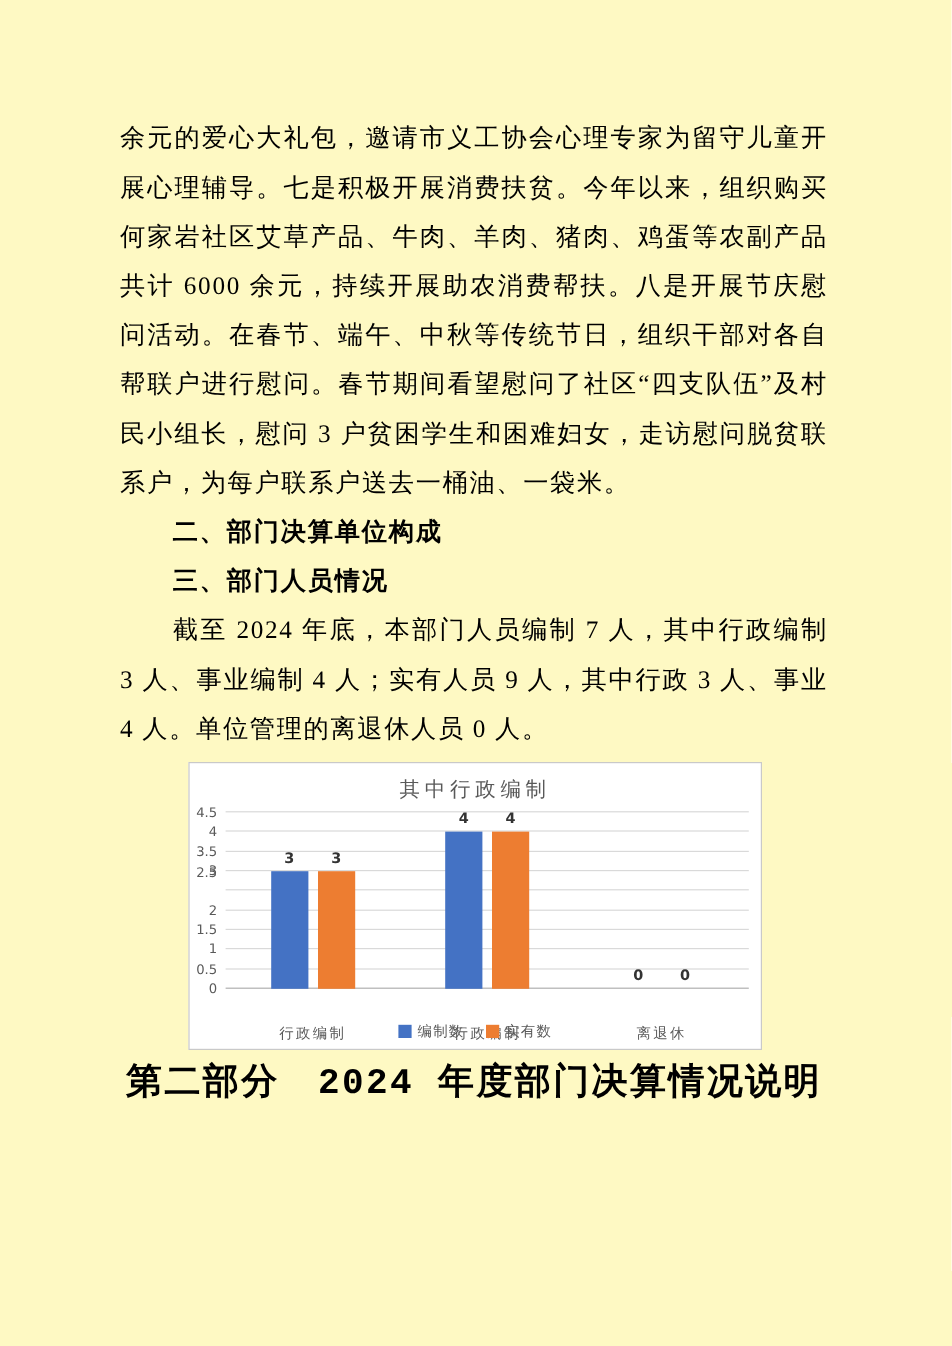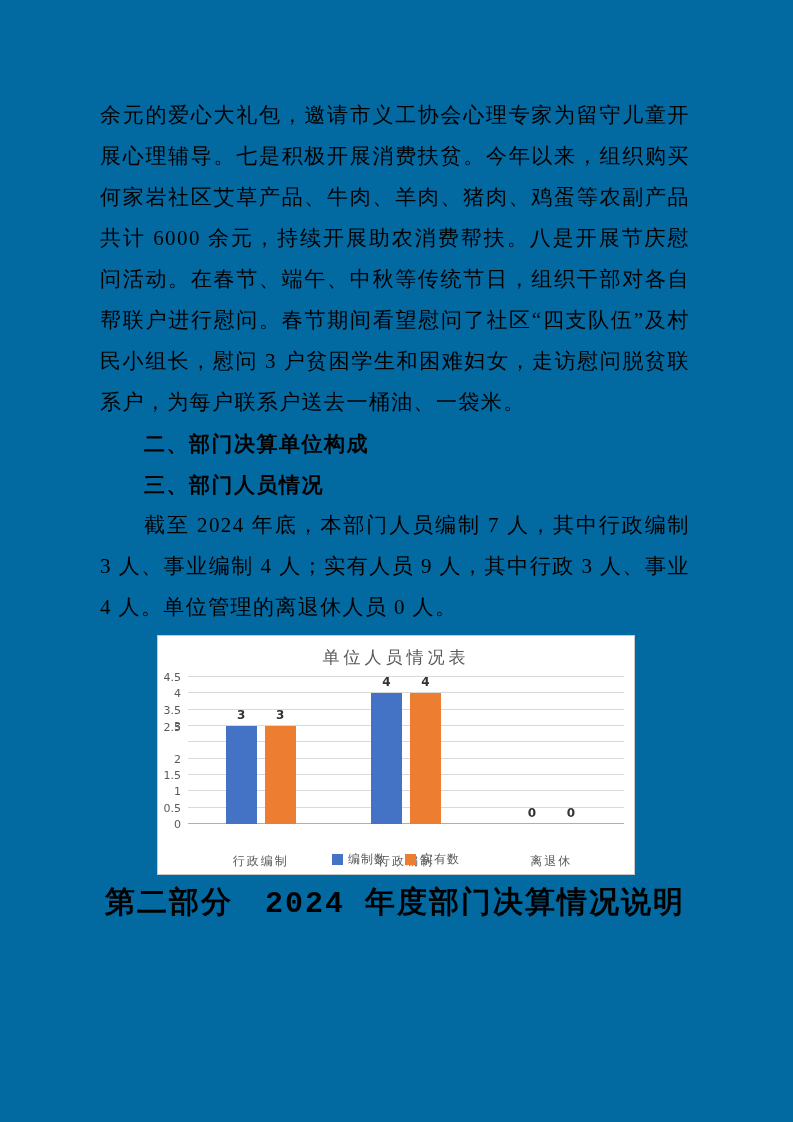--- a/index.html
+++ b/index.html
@@ -1,21 +1,21 @@
 <!DOCTYPE html>
 <html><head>
 <meta charset="utf-8">
 <style>
   * { margin: 0; padding: 0; box-sizing: border-box; }
   html, body { background: #ffffff; }
   .page {
     position: relative;
     width: 793px;
     height: 1122px;
-    background: #0369a1;
+    background: #fef9c3;
     overflow: hidden;
     font-family: "Liberation Serif", "DejaVu Serif", serif;
     color: #000000;
   }
   .content {
     padding: 95px 103px 0 100px;
   }
   .body-text {
     font-size: 21px;
     line-height: 41px;
@@ -107,21 +107,21 @@
     <p class="body-text">余元的爱心大礼包，邀请市义工协会心理专家为留守儿童开展心理辅导。七是积极开展消费扶贫。今年以来，组织购买何家岩社区艾草产品、牛肉、羊肉、猪肉、鸡蛋等农副产品共计 6000 余元，持续开展助农消费帮扶。八是开展节庆慰问活动。在春节、端午、中秋等传统节日，组织干部对各自帮联户进行慰问。春节期间看望慰问了社区“四支队伍”及村民小组长，慰问 3 户贫困学生和困难妇女，走访慰问脱贫联系户，为每户联系户送去一桶油、一袋米。</p>
 
     <h3 class="sub-heading">二、部门决算单位构成</h3>
 
 
     <h3 class="sub-heading">三、部门人员情况</h3>
 
     <p class="body-text indent">截至 2024 年底，本部门人员编制 7 人，其中行政编制 3 人、事业编制 4 人；实有人员 9 人，其中行政 3 人、事业 4 人。单位管理的离退休人员 0 人。</p>
 
     <div class="chart">
-      <div class="chart-title">单位人员情况表</div>
+      <div class="chart-title">其中行政编制</div>
       <div class="plot-wrap">
         <div class="yaxis">
             <div class="ytick" style="bottom: 0px;">0</div>
             <div class="ytick" style="bottom: 16.3333px;">0.5</div>
             <div class="ytick" style="bottom: 32.6667px;">1</div>
             <div class="ytick" style="bottom: 49px;">1.5</div>
             <div class="ytick" style="bottom: 65.3333px;">2</div>
             <div class="ytick" style="bottom: 97px;">2.5</div>
             <div class="ytick" style="bottom: 98px;">3</div>
             <div class="ytick" style="bottom: 114.333px;">3.5</div>

